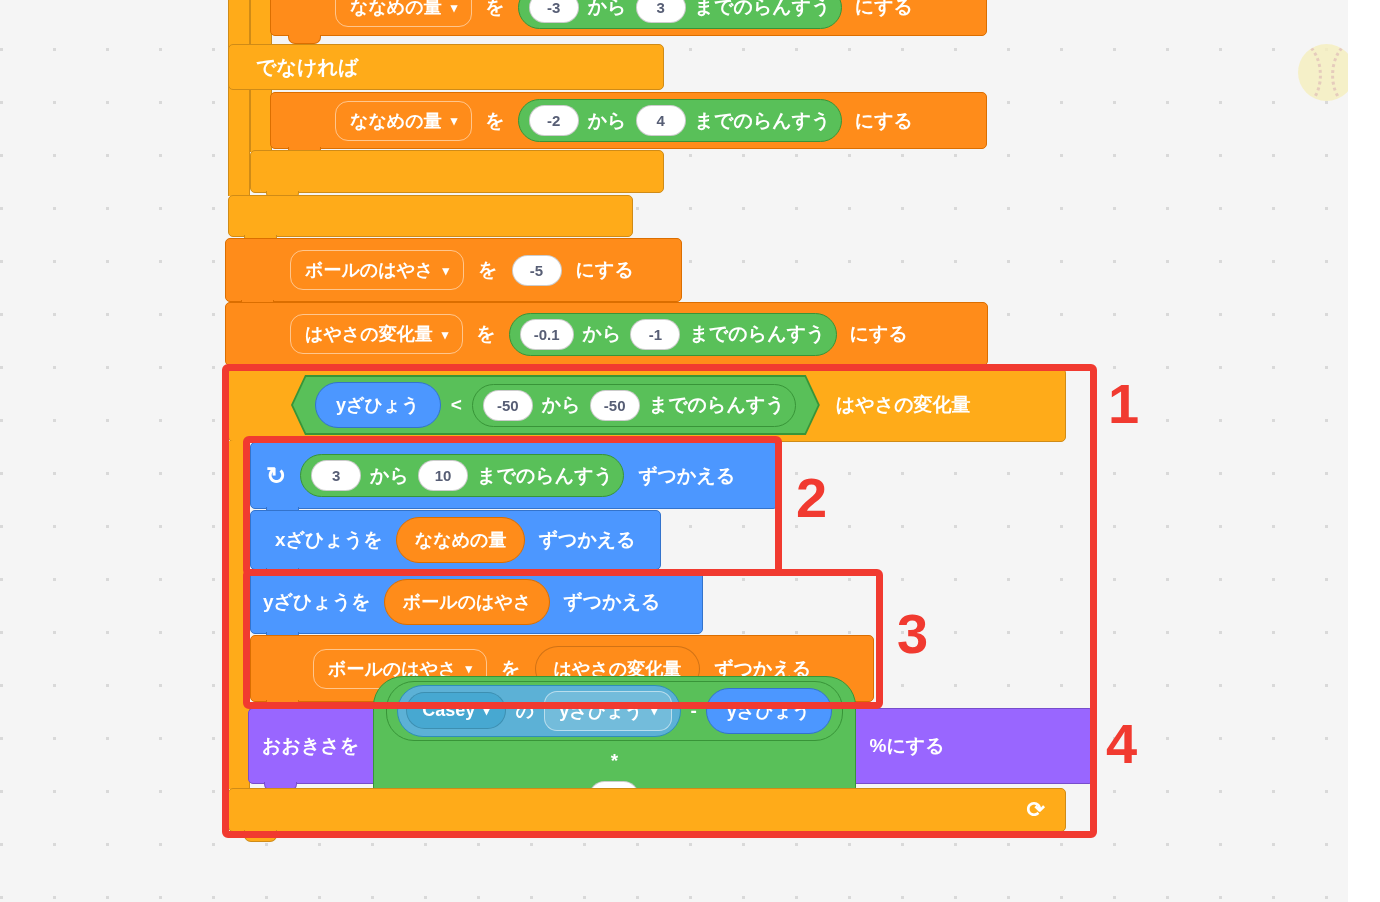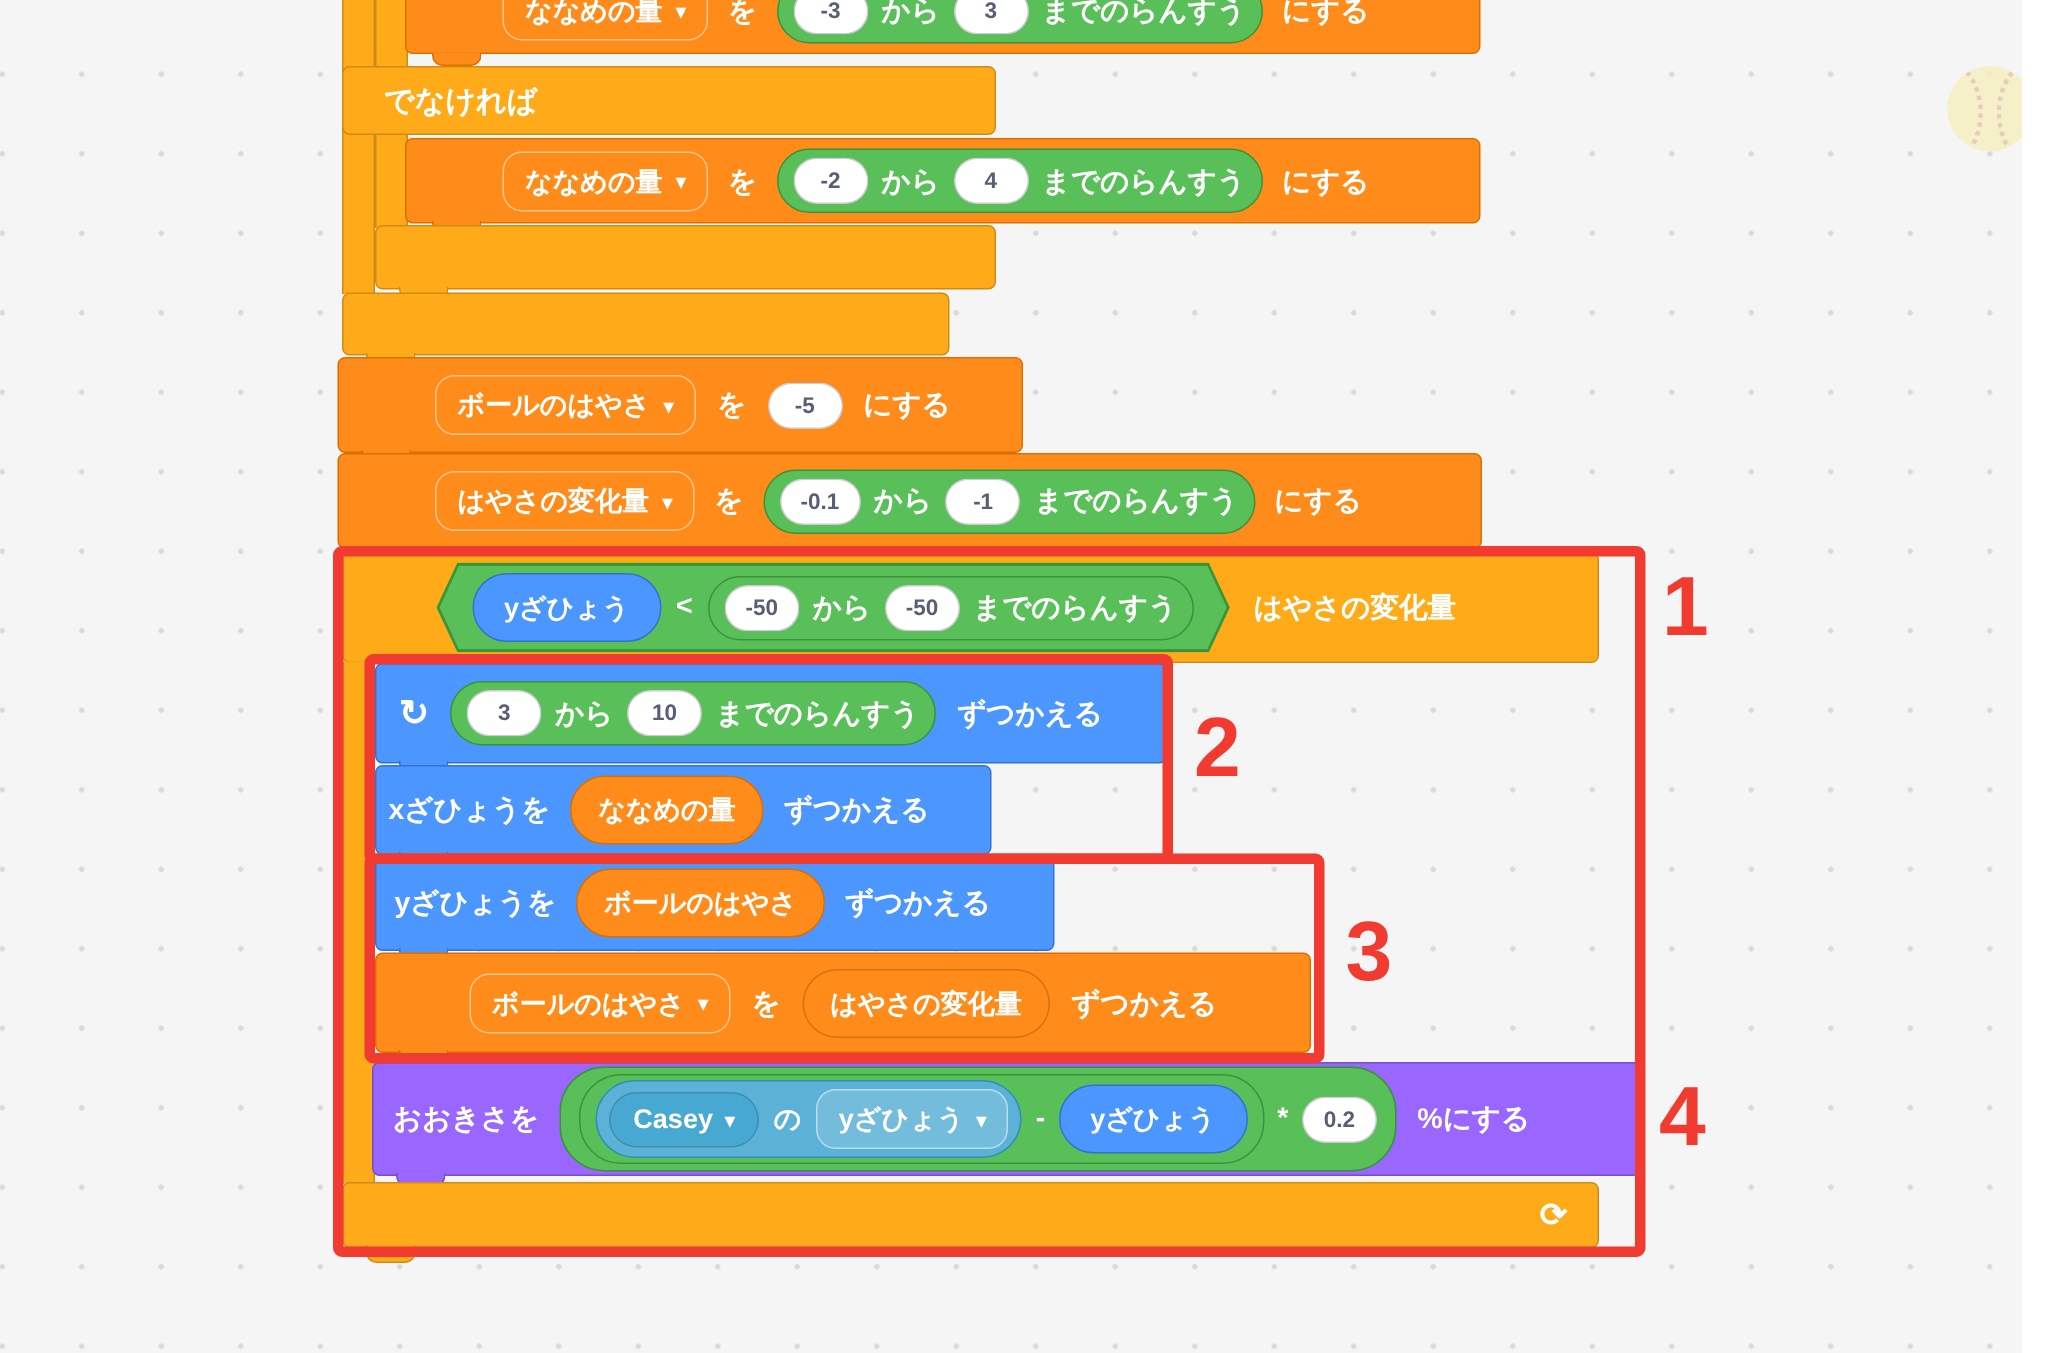--- a/index.html
+++ b/index.html
@@ -155,21 +155,21 @@
     <span class="opgreen">
       <span class="oval">3</span>
       <span>から</span>
       <span class="oval">10</span>
       <span>までのらんすう</span>
     </span>
     <span class="lbl">ずつかえる</span>
   </div>
   <div class="bump m" style="left:266px;top:507px;"></div>
 
-  <div class="block motion" style="left:250px;top:510px;width:411px;height:60px;padding-left:8px;gap:13px;">
+  <div class="block motion" style="left:250px;top:510px;width:411px;height:60px;padding-left:24px;gap:13px;">
     <span class="lbl">xざひょうを</span>
     <span class="pillvar">ななめの量</span>
     <span class="lbl">ずつかえる</span>
   </div>
   <div class="bump m" style="left:266px;top:568px;"></div>
 
   <div class="block motion" style="left:250px;top:570px;width:453px;height:64px;padding-left:12px;gap:13px;">
     <span class="lbl">yざひょうを</span>
     <span class="pillvar">ボールのはやさ</span>
     <span class="lbl">ずつかえる</span>
@@ -182,21 +182,21 @@
       <span class="arrow">▾</span>
     </span>
     <span class="lbl">を</span>
     <span class="pillvar inset">はやさの変化量</span>
     <span class="lbl">ずつかえる</span>
   </div>
   <div class="bump v" style="left:266px;top:700px;"></div>
 
   <div class="block looks" style="left:248px;top:708px;width:846px;height:76px;padding-left:13px;gap:14px;">
     <span class="lbl">おおきさを</span>
-    <span class="opgreen" style="border-radius:30px;padding:4px 12px;">
+    <span class="opgreen" style="border-radius:30px;padding:4px 12px;flex-direction:column;">
       <span class="opgreen" style="border-radius:28px;padding:3px 10px;">
         <span class="sensing">
           <span class="caseypill">
             <span>Casey</span>
             <span class="arrow">▾</span>
           </span>
           <span>の</span>
           <span class="sfield">
             <span>yざひょう</span>
             <span class="arrow">▾</span>

